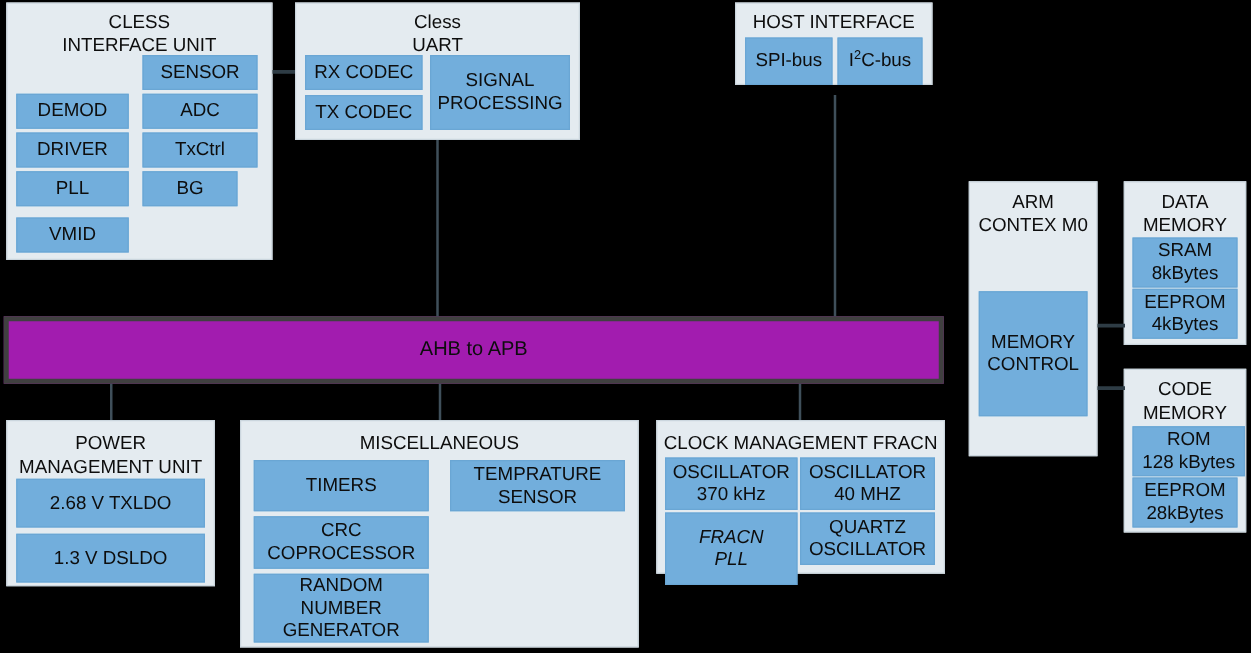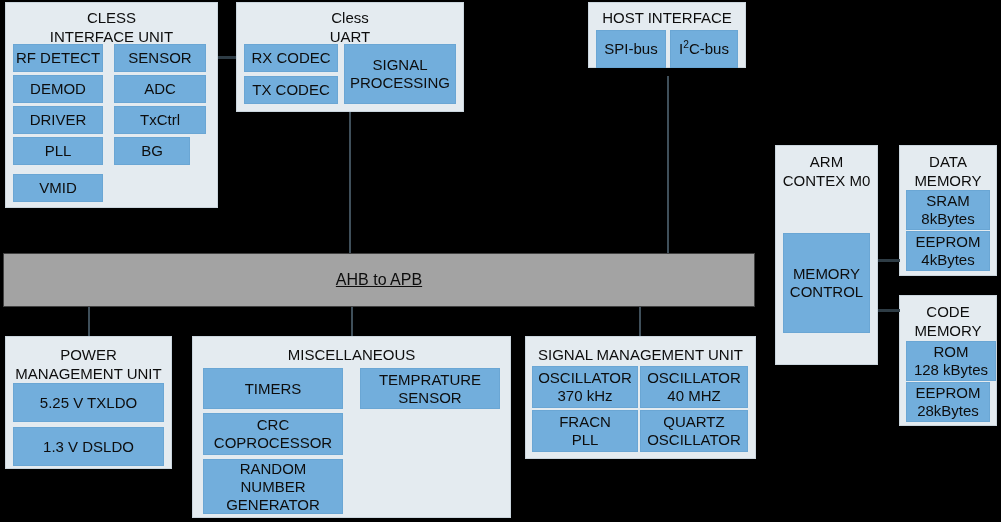--- a/index.html
+++ b/index.html
@@ -9,37 +9,36 @@
 
   .panel{position:absolute;background:#E4EBF0;border:1px solid #CBD6DE;
          box-sizing:border-box;}
   .panel-title{position:absolute;left:0;right:0;text-align:center;
                color:#0d0d0d;font-size:15px;line-height:19px;
                white-space:pre-line;}
   .blk{position:absolute;background:#72AEDC;border:1px solid #6AA6D4;
        box-sizing:border-box;display:flex;align-items:center;
        justify-content:center;text-align:center;color:#0d0d0d;
        font-size:15px;line-height:18px;white-space:pre-line;}
-  .bar{position:absolute;background:#a3a3a3;border:1px solid #404040;
+  .bar{position:absolute;background:#a21caf;border:4px solid #404040;
        box-sizing:border-box;display:flex;align-items:center;
-       justify-content:center;color:#0d0d0d;font-size:16px;text-decoration:underline;}
+       justify-content:center;color:#0d0d0d;font-size:16px;}
   .vline{position:absolute;width:2px;background:#3F4F5A;}
   .hline{position:absolute;height:3px;background:#2E3C45;}
   sup{font-size:0.68em;vertical-align:super;line-height:0;}
 </style>
 </head>
 <body>
 
 <div id="canvas">
 
   <div class="panel" style="left:5px;top:2px;width:213px;height:206px;">
     <div class="panel-title" style="top:5px;">CLESS
 INTERFACE UNIT</div>
   </div>
-  <div class="blk" style="left:13px;top:44px;width:90px;height:28px;">RF DETECT</div>
   <div class="blk" style="left:114px;top:44px;width:92px;height:28px;">SENSOR</div>
   <div class="blk" style="left:13px;top:75px;width:90px;height:28px;">DEMOD</div>
   <div class="blk" style="left:114px;top:75px;width:92px;height:28px;">ADC</div>
   <div class="blk" style="left:13px;top:106px;width:90px;height:28px;">DRIVER</div>
   <div class="blk" style="left:114px;top:106px;width:92px;height:28px;">TxCtrl</div>
   <div class="blk" style="left:13px;top:137px;width:90px;height:28px;">PLL</div>
   <div class="blk" style="left:114px;top:137px;width:76px;height:28px;">BG</div>
   <div class="blk" style="left:13px;top:174px;width:90px;height:28px;">VMID</div>
 
   <div class="panel" style="left:236px;top:2px;width:228px;height:110px;">
@@ -83,43 +82,43 @@
 128 kBytes</div>
   <div class="blk" style="left:906px;top:382px;width:84px;height:40px;">EEPROM
 28kBytes</div>
 
   <div class="bar" style="left:3px;top:253px;width:752px;height:54px;">AHB to APB</div>
 
   <div class="panel" style="left:5px;top:336px;width:167px;height:133px;">
     <div class="panel-title" style="top:8px;">POWER
 MANAGEMENT UNIT</div>
   </div>
-  <div class="blk" style="left:13px;top:383px;width:151px;height:39px;">5.25 V TXLDO</div>
+  <div class="blk" style="left:13px;top:383px;width:151px;height:39px;">2.68 V TXLDO</div>
   <div class="blk" style="left:13px;top:427px;width:151px;height:39px;">1.3 V DSLDO</div>
 
   <div class="panel" style="left:192px;top:336px;width:319px;height:182px;">
     <div class="panel-title" style="top:8px;">MISCELLANEOUS</div>
   </div>
   <div class="blk" style="left:203px;top:368px;width:140px;height:41px;">TIMERS</div>
   <div class="blk" style="left:360px;top:368px;width:140px;height:41px;">TEMPRATURE
 SENSOR</div>
   <div class="blk" style="left:203px;top:413px;width:140px;height:42px;">CRC
 COPROCESSOR</div>
   <div class="blk" style="left:203px;top:459px;width:140px;height:55px;">RANDOM
 NUMBER
 GENERATOR</div>
 
   <div class="panel" style="left:525px;top:336px;width:231px;height:123px;">
-    <div class="panel-title" style="top:8px;">SIGNAL MANAGEMENT UNIT</div>
+    <div class="panel-title" style="top:8px;">CLOCK MANAGEMENT FRACN</div>
   </div>
   <div class="blk" style="left:532px;top:366px;width:106px;height:42px;">OSCILLATOR
 370 kHz</div>
   <div class="blk" style="left:640px;top:366px;width:108px;height:42px;">OSCILLATOR
 40 MHZ</div>
-  <div class="blk" style="left:532px;top:410px;width:106px;height:42px;">FRACN
+  <div class="blk" style="left:532px;top:410px;width:106px;height:58px;font-style:italic;">FRACN
 PLL</div>
   <div class="blk" style="left:640px;top:410px;width:108px;height:42px;">QUARTZ
 OSCILLATOR</div>
 
   <div class="hline" style="left:218px;top:56px;width:18px;"></div>
   <div class="vline" style="left:349px;top:112px;height:141px;"></div>
   <div class="vline" style="left:667px;top:76px;height:177px;"></div>
   <div class="vline" style="left:88px;top:307px;height:29px;"></div>
   <div class="vline" style="left:351px;top:307px;height:29px;"></div>
   <div class="vline" style="left:639px;top:307px;height:29px;"></div>

